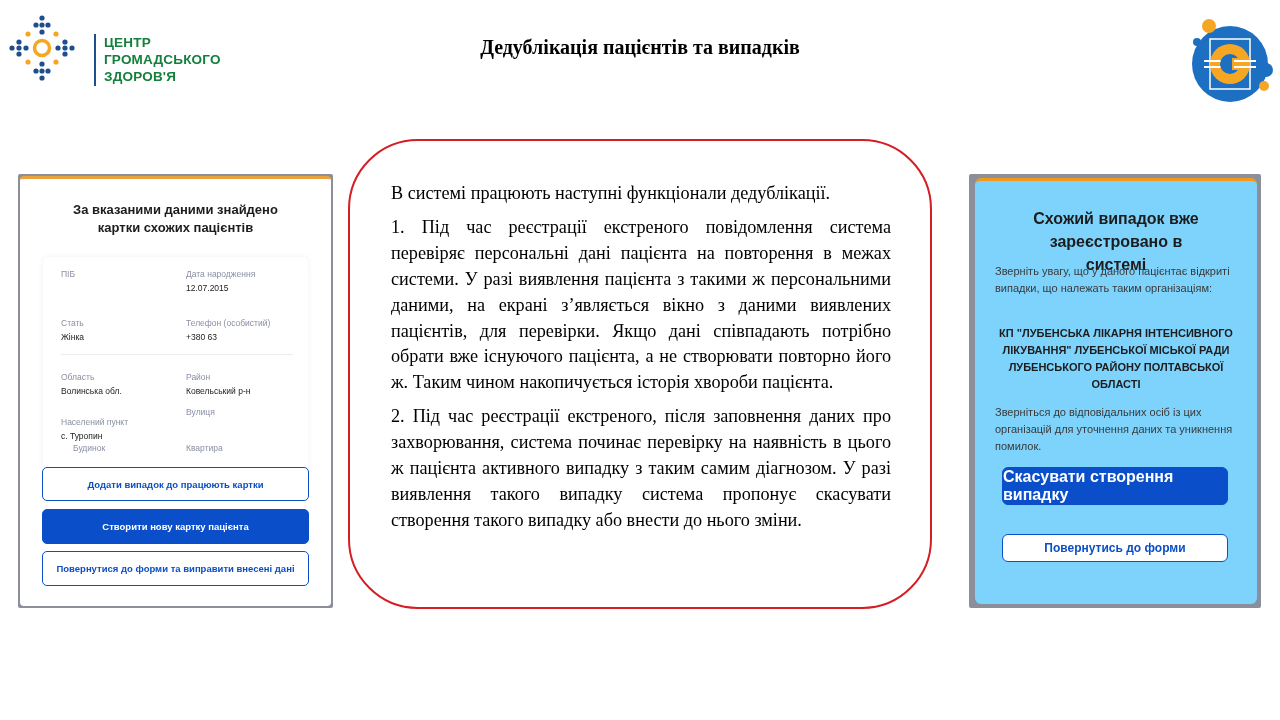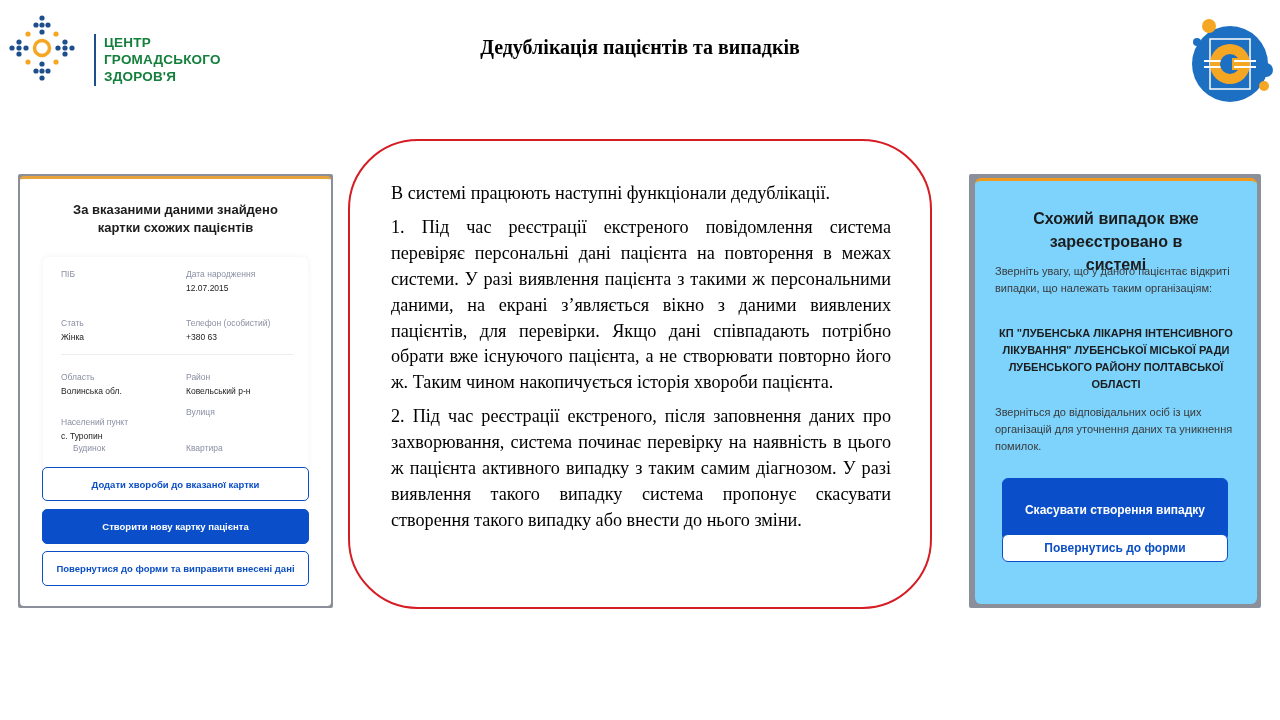--- a/index.html
+++ b/index.html
@@ -137,36 +137,36 @@
         <div class="lbl">Вулиця</div>
         <div class="val"></div>
       </div>
       <div class="field" style="left:18px; top:186px;padding-left:12px;">
         <div class="lbl">Будинок</div>
       </div>
       <div class="field" style="left:143px; top:186px;">
         <div class="lbl">Квартира</div>
       </div>
     </div>
-    <div class="btn btn-outline" style="left:22px; top:288px; width:267px; height:34px;">Додати хвороби до вказаної картки</div>
+    <div class="btn btn-outline" style="left:22px; top:288px; width:267px; height:34px;">Додати випадок до працюють картки</div>
     <div class="btn btn-primary" style="left:22px; top:330px; width:267px; height:35px;text-align:right;">Створити нову картку пацієнта</div>
     <div class="btn btn-outline" style="left:22px; top:372px; width:267px; height:35px;">Повернутися до форми та виправити внесені дані</div>
   </div>
 </div>
 
 <div class="textbox">
   <div class="content">
     <p>В системі працюють наступні функціонали дедублікації.</p>
     <p>1. Під час реєстрації екстреного повідомлення система перевіряє персональні дані пацієнта на повторення в межах системи. У разі виявлення пацієнта з такими ж персональними даними, на екрані з’являється вікно з даними виявлених пацієнтів, для перевірки. Якщо дані співпадають потрібно обрати вже існуючого пацієнта, а не створювати повторно його ж. Таким чином накопичується історія хвороби пацієнта.</p>
     <p>2. Під час реєстрації екстреного, після заповнення даних про захворювання, система починає перевірку на наявність в цього ж пацієнта активного випадку з таким самим діагнозом. У разі виявлення такого випадку система пропонує скасувати створення такого випадку або внести до нього зміни.</p>
   </div>
 </div>
 
 <div class="panel-right">
   <div class="inner">
     <div class="pr-title" style="padding: 0 50px;">Схожий випадок вже зареєстровано в системі</div>
     <div class="pr-text" style="top:82px;">Зверніть увагу, що у даного пацієнтає відкриті випадки, що належать таким організаціям:</div>
     <div class="pr-org">КП "ЛУБЕНСЬКА ЛІКАРНЯ ІНТЕНСИВНОГО ЛІКУВАННЯ" ЛУБЕНСЬКОЇ МІСЬКОЇ РАДИ ЛУБЕНСЬКОГО РАЙОНУ ПОЛТАВСЬКОЇ ОБЛАСТІ</div>
     <div class="pr-text" style="top:223px;">Зверніться до відповідальних осіб із цих організацій для уточнення даних та уникнення помилок.</div>
-    <div class="btn btn-primary" style="left:27px; top:297px; width:226px; height:63px; font-size:12px; border-radius:6px;">Скасувати створення випадку</div>
+    <div class="btn btn-primary" style="left:27px; top:286px; width:226px; height:38px; font-size:16px; border-radius:6px;">Скасувати створення випадку</div>
     <div class="btn btn-outline" style="left:27px; top:353px; width:226px; height:28px; font-size:12px; border-radius:6px;">Повернутись до форми</div>
   </div>
 </div>
 
 </body></html>

